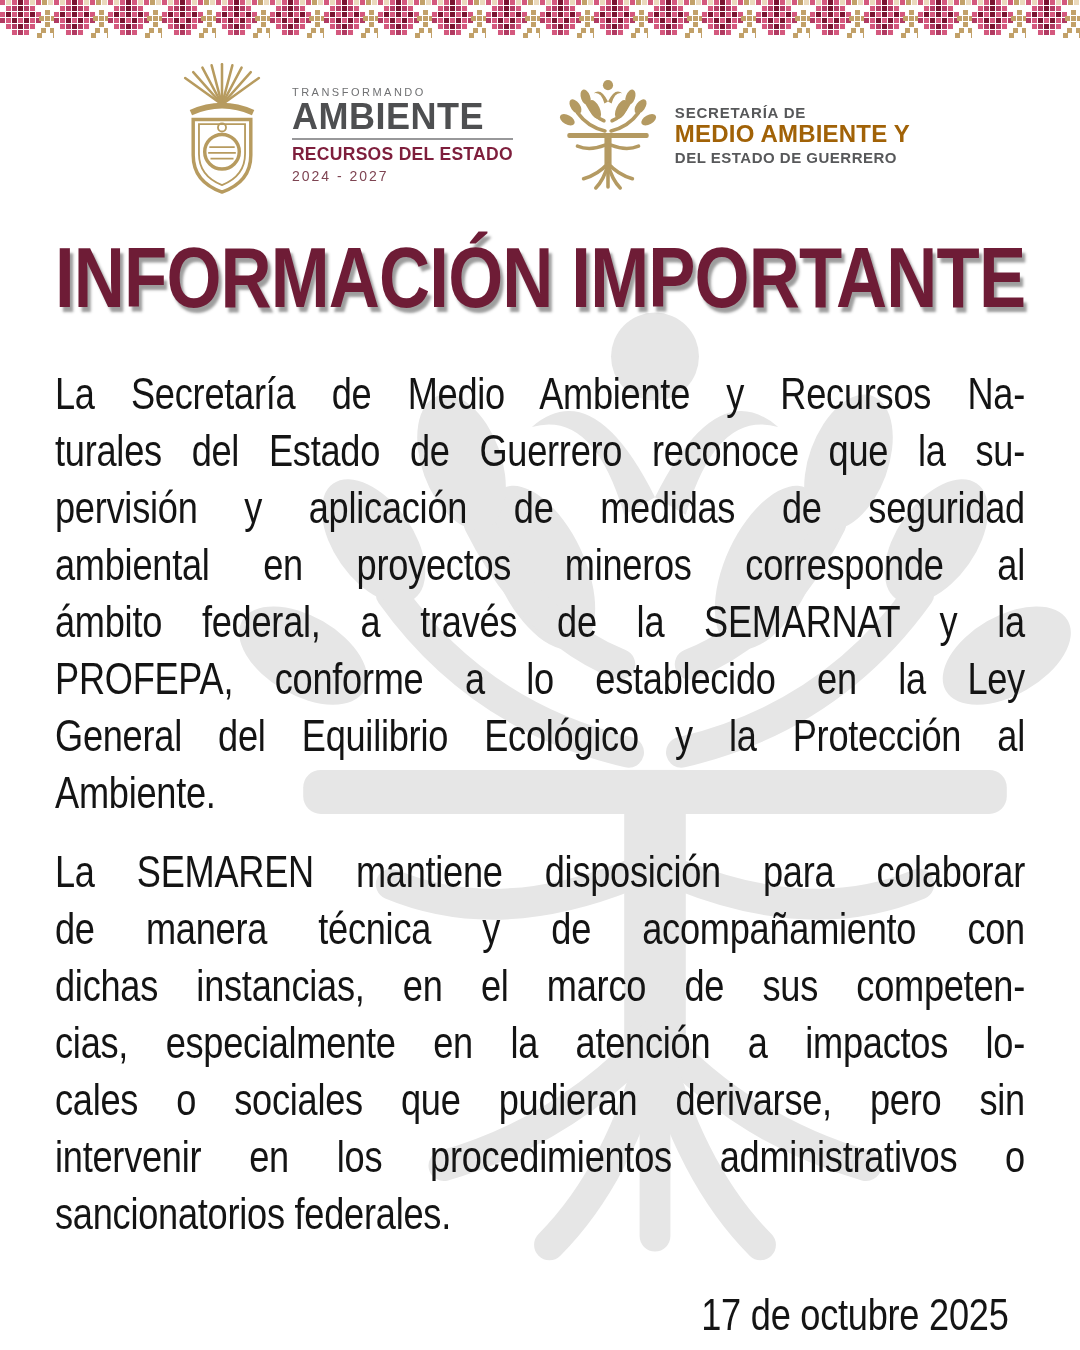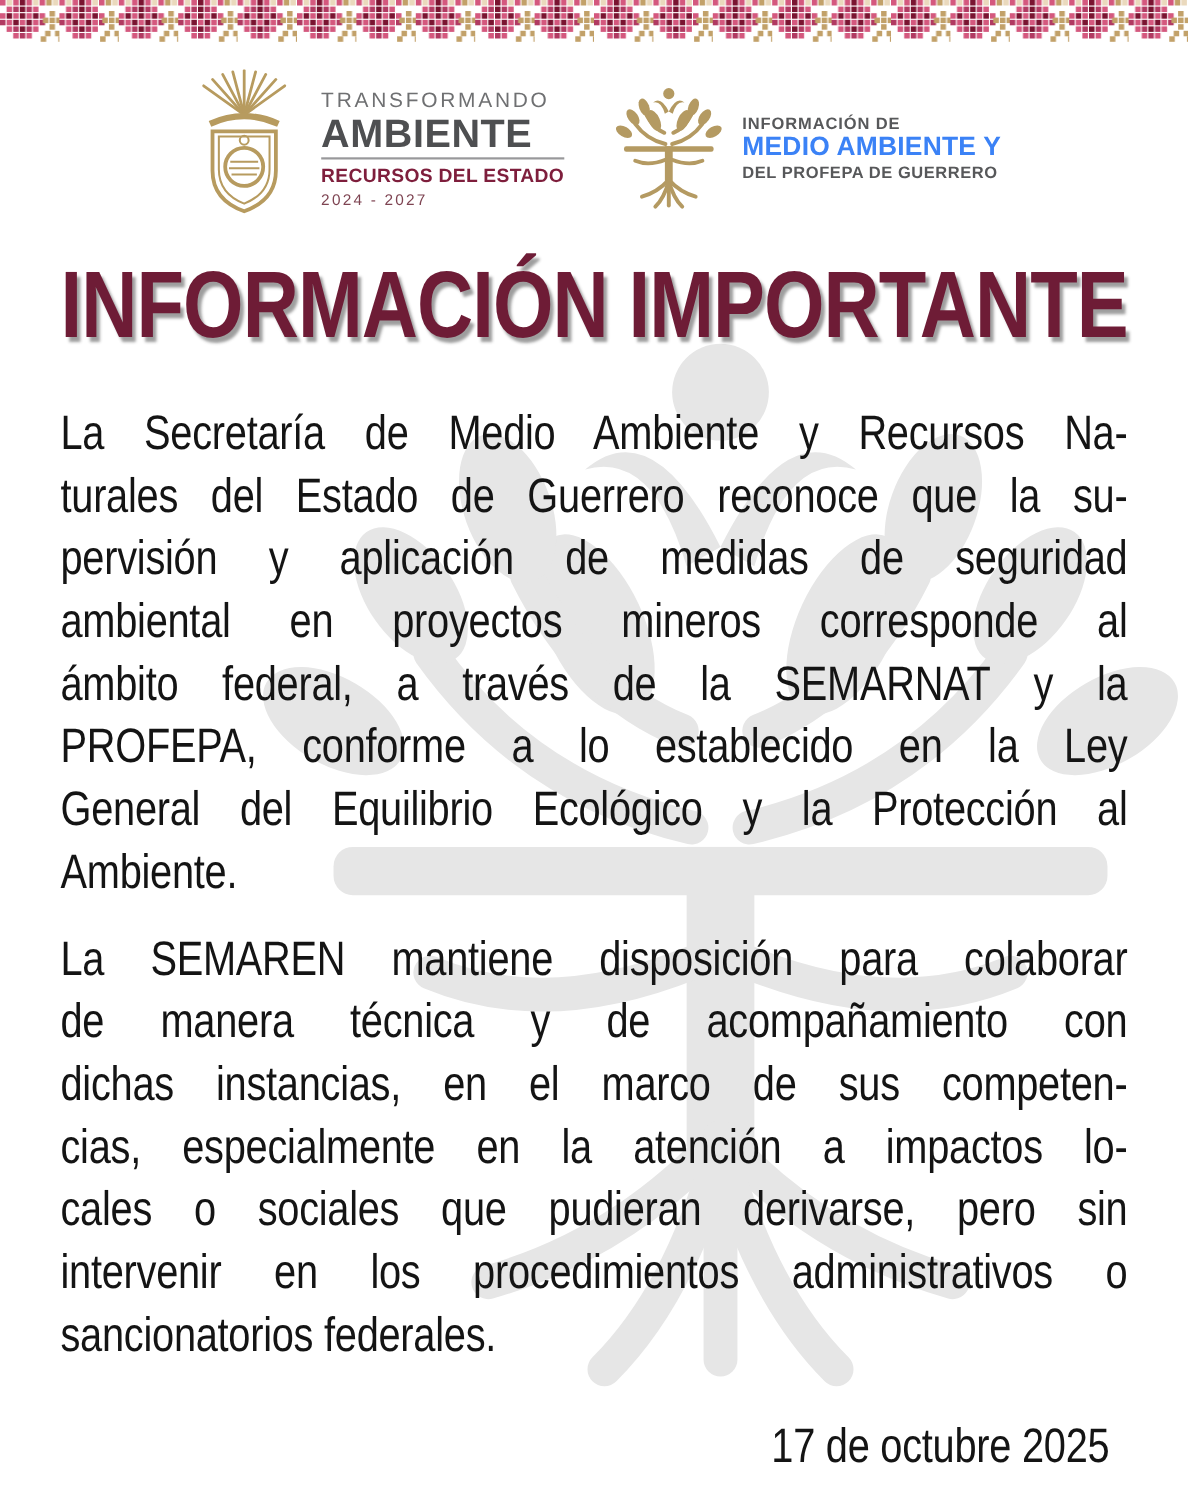--- a/index.html
+++ b/index.html
@@ -13,28 +13,28 @@
   .border-strip { display:block; position:relative; z-index:2; }
 
   
   .header {
     position:relative; z-index:2;
     margin-top:24px; height:142px;
     display:flex; justify-content:center; align-items:center; gap:44px;
   }
   .logo-group { display:flex; align-items:center; }
   .crest-text { margin-left:18px; }
-  .lt1 { font-size:19px; color:#6f7072; letter-spacing:2.5px; }
+  .lt1 { font-size:11px; color:#6f7072; letter-spacing:2.5px; }
   .lt2 { font-size:36px; font-weight:bold; color:#4e4f51; letter-spacing:0.5px; line-height:1.05; }
   .lrule { border-top:2.5px solid #98989a; margin:3px 0 4px 0; }
   .lt3 { font-size:17.5px; font-weight:bold; color:#7e1e3c; letter-spacing:0.3px; }
   .lt4 { font-size:14px; color:#7e4452; letter-spacing:2px; margin-top:3px; }
   .tree-text { margin-left:16px; }
   .rt1 { font-size:15px; font-weight:bold; color:#57585a; letter-spacing:0.8px; }
-  .rt2 { font-size:24px; font-weight:bold; color:#3b82f6; line-height:1.1; letter-spacing:0.2px; }
+  .rt2 { font-size:24px; font-weight:bold; color:#a16207; line-height:1.1; letter-spacing:0.2px; }
   .rt4 { font-size:15px; font-weight:bold; color:#57585a; letter-spacing:0.5px; margin-top:1px; }
 
   
   .watermark { position:absolute; left:215px; top:295px; z-index:1; color:#e6e6e6; }
 
   
   .content {
     position:relative; z-index:2;
     margin-left:55px; width:1180px;
     transform:scaleX(0.822); transform-origin:left top;
@@ -181,23 +181,23 @@
         <div class="lt4">2024 - 2027</div>
       </div>
     </div>
 
     <div class="logo-group">
 
       <svg width="102" height="114" viewBox="0 0 100 112" xmlns="http://www.w3.org/2000/svg" style="color:#b49a62">
         <use href="#treeg"></use>
       </svg>
       <div class="tree-text">
-        <div class="rt1">INFORMACIÓN DE</div>
+        <div class="rt1">SECRETARÍA DE</div>
         <div class="rt2">MEDIO AMBIENTE Y</div>
-        <div class="rt4">DEL PROFEPA DE GUERRERO</div>
+        <div class="rt4">DEL ESTADO DE GUERRERO</div>
       </div>
     </div>
   </div>
 
   <svg class="watermark" width="880" height="985" viewBox="0 0 100 112" xmlns="http://www.w3.org/2000/svg" preserveAspectRatio="xMidYMid meet">
     <use href="#treeg"></use>
   </svg>
 
   <div class="content">
     <div class="main-title">INFORMACIÓN IMPORTANTE</div>

